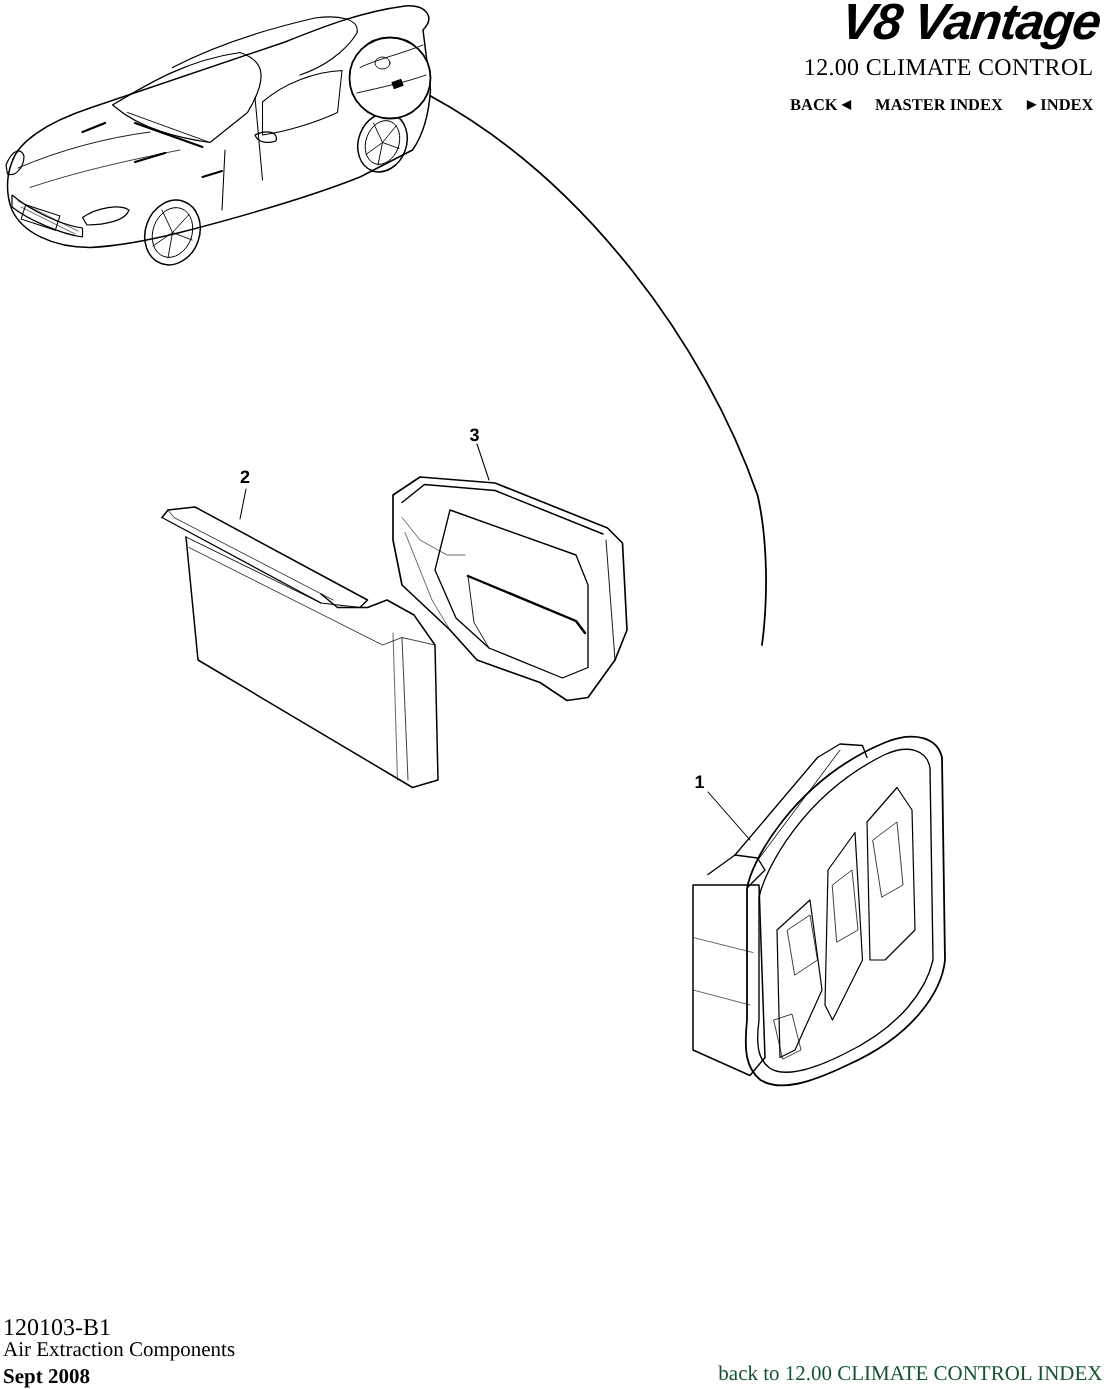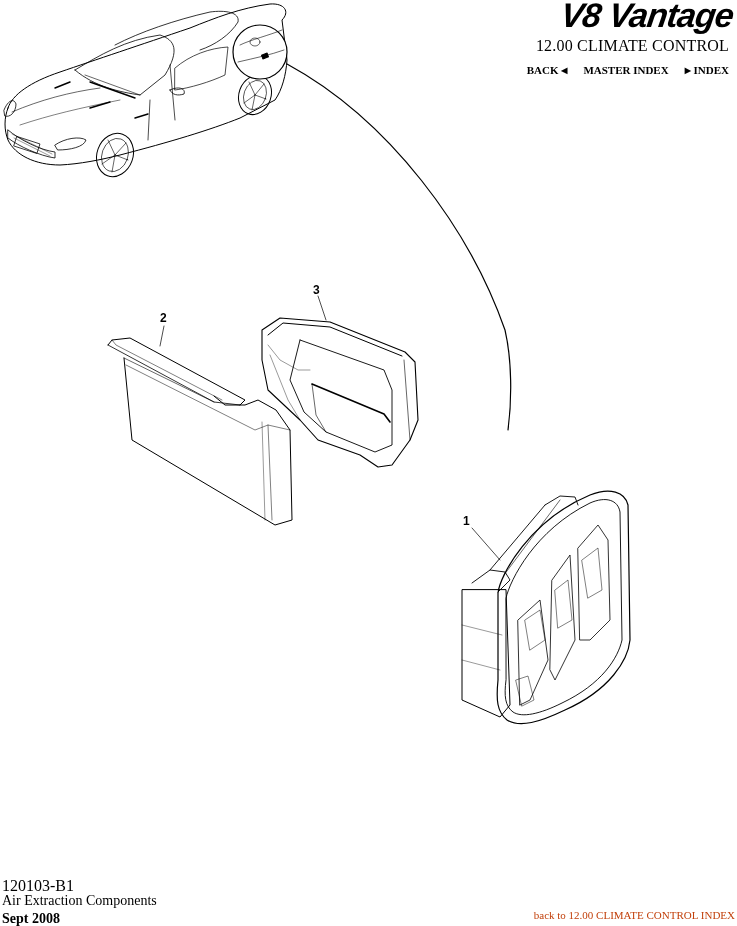--- a/index.html
+++ b/index.html
@@ -14,22 +14,22 @@
   .nav { right: 8px; top: 64px; font-family: "Liberation Serif", serif; font-weight: bold;
          font-size: 11px; white-space: nowrap; display: flex; gap: 0; margin-left: 28px; }
   .nav a { color: #000; text-decoration: none; cursor: pointer; }
   .nav .sep { display: inline-block; width: 16px; }
   .tri { font-size: 8px; vertical-align: 1px; }
   .drawing { left: 0; top: 0; }
   .callout { font-family: "Liberation Sans", sans-serif; font-weight: bold; font-size: 12px; }
   .footer-code { left: 2px; top: 877px; font-family: "Liberation Serif", serif; font-size: 16px; }
   .footer-title { left: 2px; top: 893px; font-family: "Liberation Serif", serif; font-size: 14px; }
   .footer-date { left: 2px; top: 911px; font-family: "Liberation Serif", serif; font-weight: bold; font-size: 14px; }
-  .footer-link { right: 2px; top: 909px; font-family: "Liberation Serif", serif; font-size: 11px;
-                 color: #c2410c; text-decoration: none; cursor: pointer; white-space: nowrap; }
+  .footer-link { right: 2px; top: 909px; font-family: "Liberation Serif", serif; font-size: 14px;
+                 color: #14532d; text-decoration: none; cursor: pointer; white-space: nowrap; }
 </style>
 </head>
 <body>
 
 <div class="abs brand">V8 Vantage</div>
 <div class="abs section-title">12.00 CLIMATE CONTROL</div>
 <div class="abs nav">
   <a>
     <span>BACK</span>
     <span class="tri">◀</span>

